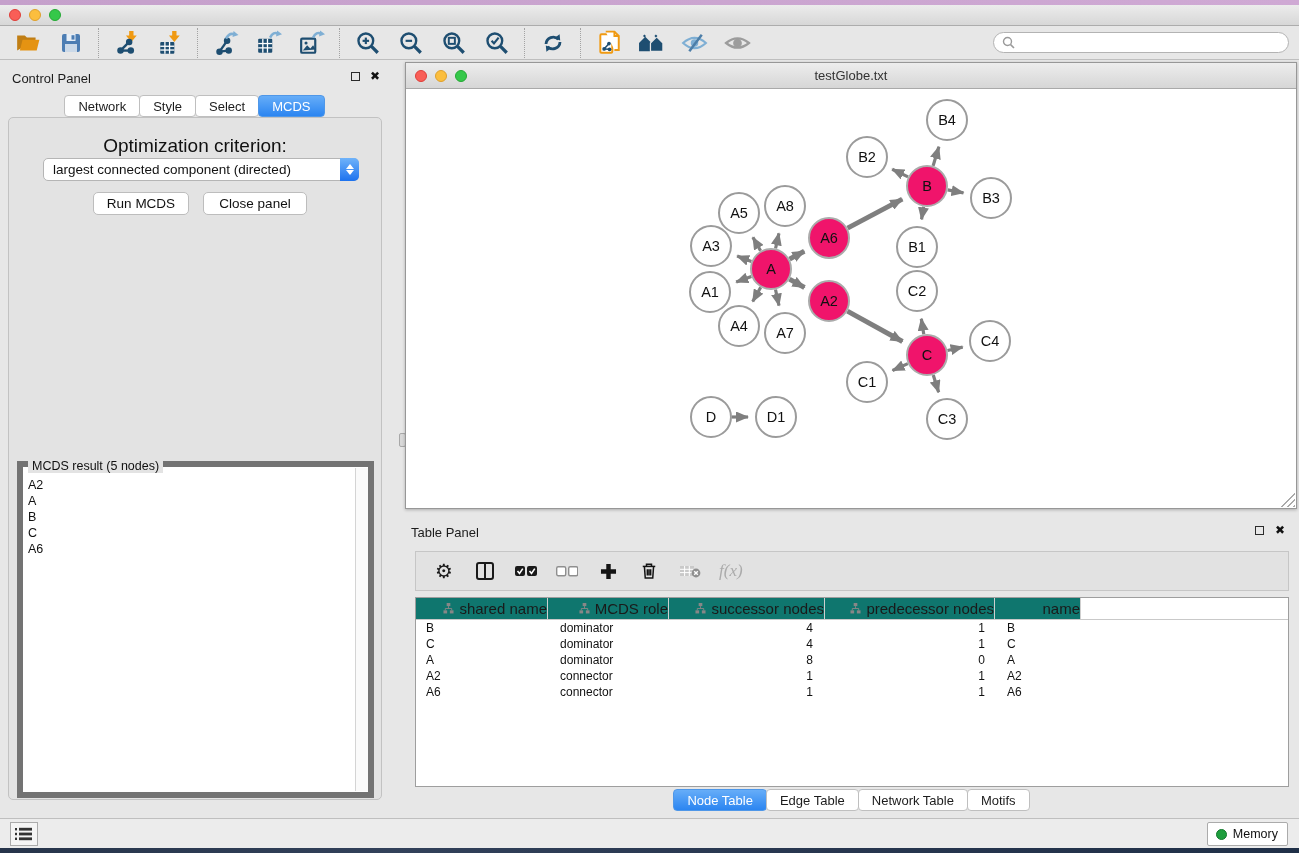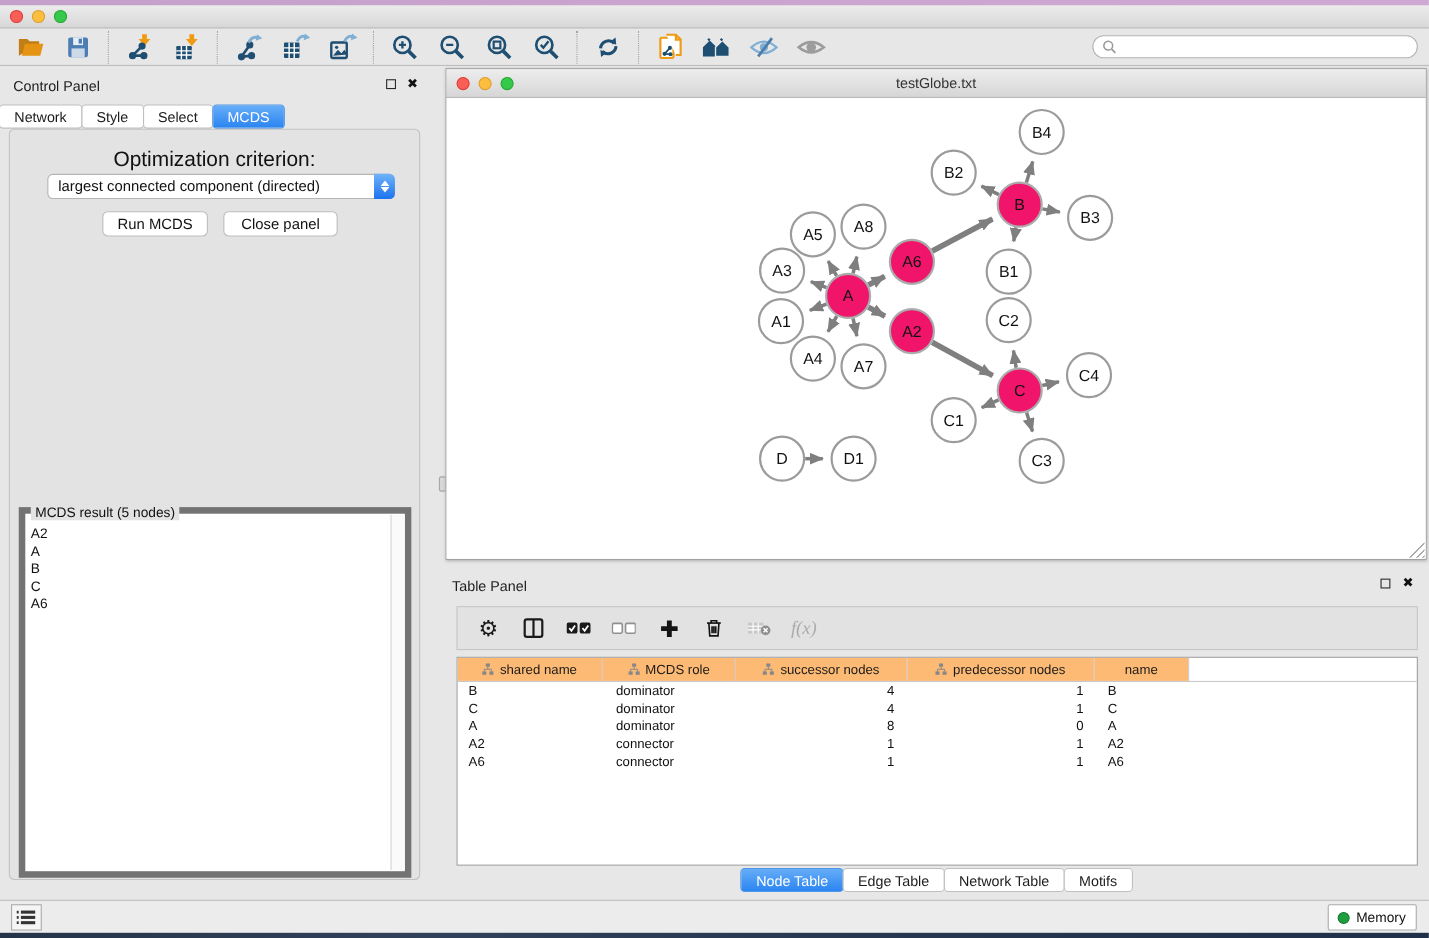--- a/index.html
+++ b/index.html
@@ -35,21 +35,21 @@
     font-family:"Liberation Sans",sans-serif; }
 
   
   .content { position:absolute; left:0; top:60px; width:100%; height:758px; }
   .control-panel { position:absolute; left:0; top:0; width:390px; height:758px; background:#E7E7E7; }
   .panel-header { position:absolute; left:12px; top:11px; font-size:13px; color:#1C1C1C; }
   .panel-ctrls { position:absolute; right:10px; top:12px; display:flex; gap:10px; align-items:center; }
   .float-box { width:9px; height:9px; border:1.5px solid #2B2B2B; display:inline-block; background:transparent; }
   .close-x { font-size:12px; color:#111; line-height:9px; }
 
-  .cp-tabs { position:absolute; left:0; top:35px; width:100%; display:flex; }
+  .cp-tabs { position:absolute; left:0; top:35px; width:100%; display:flex; justify-content:center; }
   .tab-btn { height:22px; padding:0 13px; font-size:13px; color:#1C1C1C; background:#FFF;
     border:1px solid #BFBFBF; border-radius:4px; margin-left:-1px;
     display:flex; align-items:center; }
   .tab-btn.active { background:linear-gradient(#66ADF8,#2B85F1); border-color:#4F97E8; color:#FFF; }
 
   .cp-box { position:absolute; left:8px; top:57px; width:374px; height:683px;
     background:#E3E3E3; border:1px solid #C2C2C2; border-radius:5px; }
   .opt-label { position:absolute; left:0; top:17px; width:100%; text-align:center;
     font-size:19px; color:#111; }
   .dropdown { position:absolute; left:34px; top:40px; width:316px; height:23px;
@@ -101,22 +101,22 @@
   .tp-ctrls { position:absolute; right:14px; top:11px; display:flex; gap:11px; align-items:center; }
   .tp-toolbar { position:absolute; left:10px; top:36px; width:874px; height:40px;
     background:#E2E2E2; border:1px solid #C6C6C6; display:flex; align-items:center; gap:17px; padding-left:16px; }
   .tpi { display:flex; align-items:center; justify-content:center; width:24px; height:24px; }
   .gear-glyph { font-size:20px; color:#1A1A1A; font-family:"DejaVu Sans",sans-serif; line-height:20px; }
   .fx-label { font-family:"Liberation Serif",serif; font-style:italic; font-size:17px; color:#ABABAB;text-align:right; }
 
   .tp-table { position:absolute; left:10px; top:82px; width:874px; height:190px;
     background:#FFF; border:1px solid #9E9E9E; overflow:hidden; }
   .thead { display:flex; height:22px; border-bottom:1px solid #C9C9C9; }
-  .th { background:#fdba74; border-right:1px solid #CFCFCF; display:flex; align-items:center;
-    justify-content:center; gap:5px; font-size:12px; color:#1A1A1A; }
+  .th { background:#0f766e; border-right:1px solid #CFCFCF; display:flex; align-items:center;
+    justify-content:flex-end; gap:5px; font-size:15px; color:#1A1A1A; }
   .th:nth-child(1){ width:132px; } .th:nth-child(2){ width:121px; } .th:nth-child(3){ width:156px; }
   .th:nth-child(4){ width:170px; } .th:nth-child(5){ width:86px; }
   .trow { display:flex; height:16px; align-items:center; }
   .trow span { font-size:12px; color:#111; }
   .c0 { width:132px; padding-left:10px; } .c1 { width:121px; padding-left:12px; }
   .c2 { width:156px; text-align:right; padding-right:12px; }
   .c3 { width:170px; text-align:right; padding-right:10px; }
   .c4 { width:86px; padding-left:12px; }
   .trow:first-of-type { margin-top:6px; }
 

